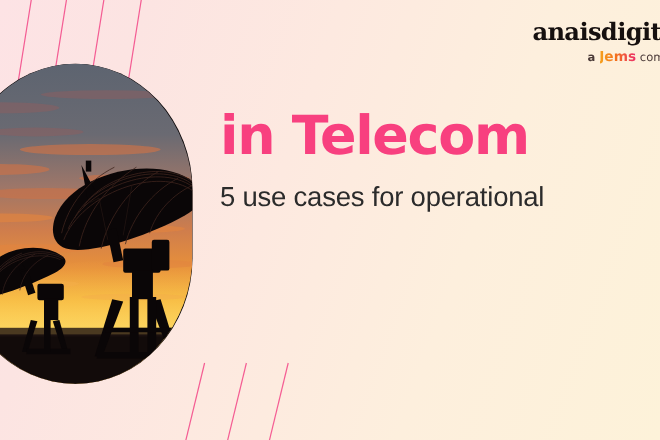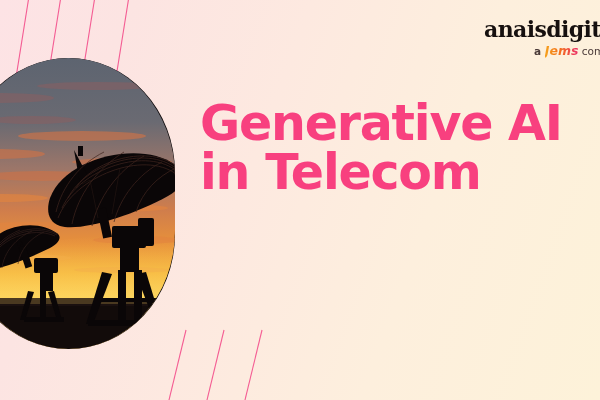--- a/index.html
+++ b/index.html
@@ -97,21 +97,20 @@
     margin-left: 50px;
     font-family: "DejaVu Sans", sans-serif;
     font-size: 10.5px;
     font-weight: bold;
     color: #4a3a38;
     white-space: nowrap;
     line-height: 1;
   }
   .logo-tag .jems {
     font-size: 12.5px;
-    font-style: italic;
     font-weight: bold;
     background: linear-gradient(90deg, #f6a21e 0%, #f3701b 45%, #ec2f6b 100%);
     -webkit-background-clip: text;
     background-clip: text;
     color: transparent;
   }
   .logo-tag .co { color: #4a3a38; font-weight: normal; }
 </style>
 </head>
 <body>
@@ -236,25 +235,24 @@
         <g stroke="#2a1a16" stroke-width="0.7" fill="none" opacity="0.8">
           <path d="M120 126 L128 122 L136 160"></path>
           <path d="M158 110 L150 156"></path>
         </g>
       </g>
     </svg>
   </div>
 
   <div class="copy">
     <h1 class="headline">
-      <span class="l1">Generative AI</span>
       <span class="l2">in Telecom</span>
     </h1>
     <p class="subhead">
-      <br>
+      <span>5 use cases for operational</span><br>
     </p>
   </div>
 
   <div class="logo">
     <div class="logo-word">anaisdigital</div>
     <div class="logo-tag"><span>a </span><span class="jems">Jems</span><span class="co"> company</span></div>
   </div>
 
 </div>
 

